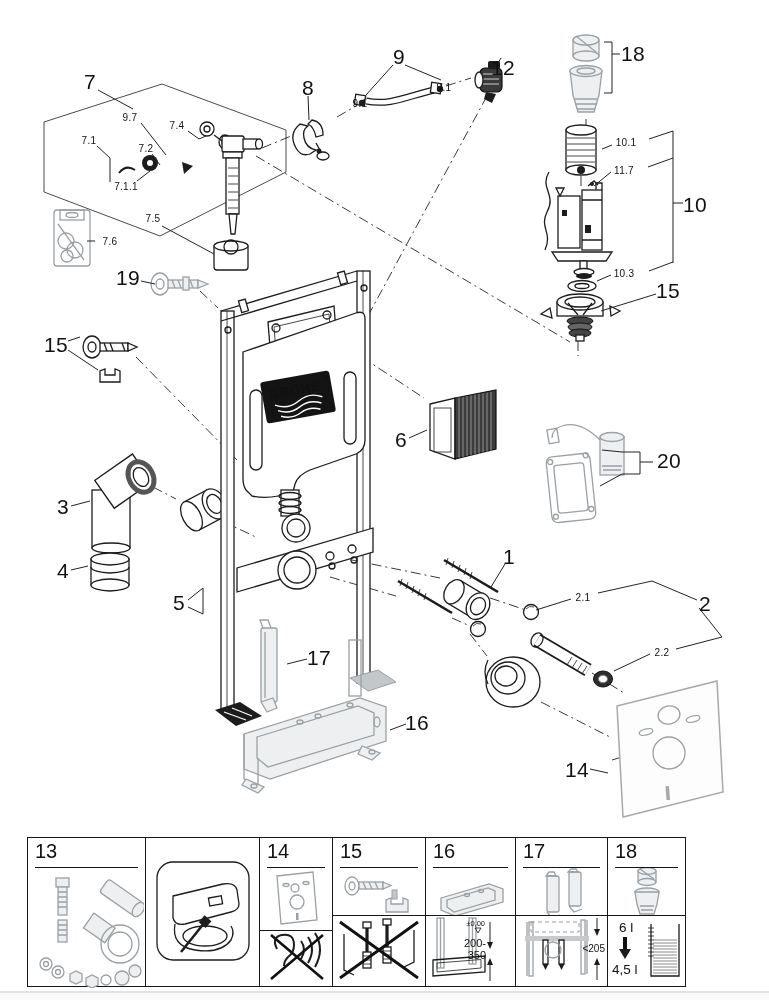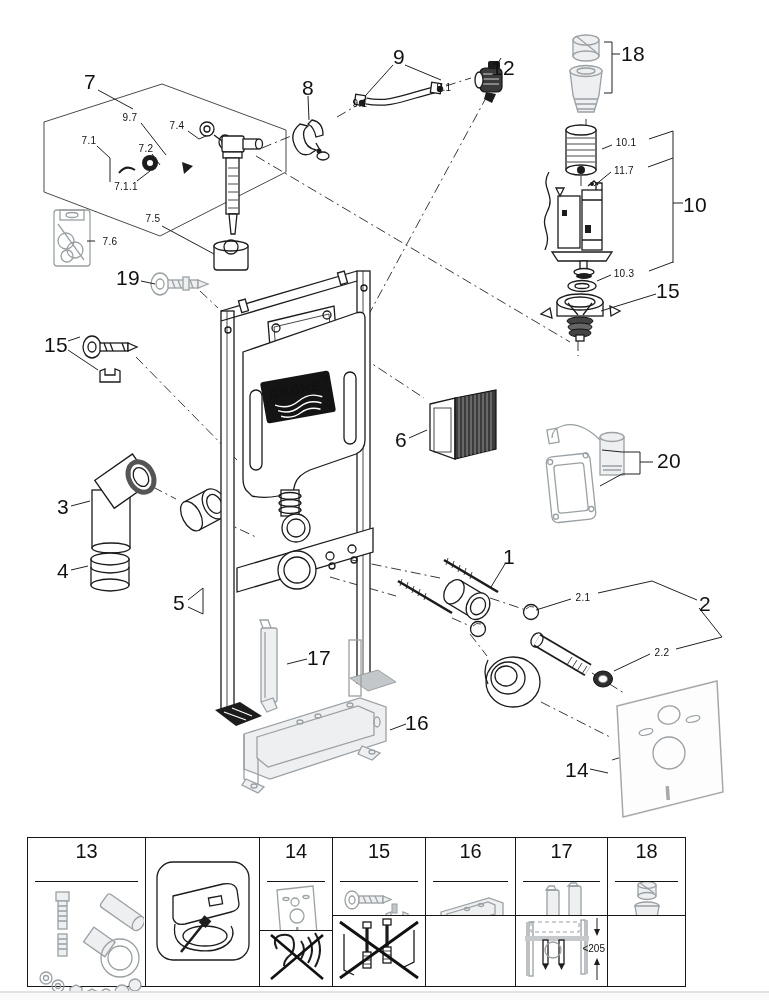--- a/index.html
+++ b/index.html
@@ -5,22 +5,22 @@
   html,body{margin:0;padding:0;background:#fff}
   .page{position:relative;width:769px;height:1000px;background:#fff;
         font-family:"Liberation Sans",sans-serif;color:#111;overflow:hidden}
   .co{position:absolute;transform:translate(-50%,-50%);font-size:10px;
       white-space:nowrap;letter-spacing:.3px}
   .co.lg{font-size:21px}
   .cell{position:absolute;top:837px;height:150px;border:1.4px solid #161616;
         box-sizing:border-box;background:#fff}
   .half{box-sizing:border-box;position:relative;overflow:hidden}
   .split{border-bottom:1.4px solid #161616}
-  .th{display:block;margin:2px 7px 0;text-align:center;font-size:20px;
-      line-height:22px;border-bottom:1.6px solid #141414;padding-bottom:19px}
+  .th{display:block;margin:2px 7px 0;text-align:left;font-size:20px;
+      line-height:22px;border-bottom:1.6px solid #141414;padding-bottom:5px}
   .icon-slot{display:block;margin:0 auto}
   .footer-rule{position:absolute;left:0;right:0;top:991px;height:2px;background:#e2e2e2}
   .footer-area{position:absolute;left:0;right:0;top:993px;bottom:0;background:#fafafa}
   svg .k{fill:#fff;stroke:#1c1c1c;stroke-width:1.3}
   svg .kn{fill:none;stroke:#1c1c1c;stroke-width:1.3}
   svg .kt{fill:none;stroke:#1c1c1c;stroke-width:.8}
   svg .kb{fill:none;stroke:#1c1c1c;stroke-width:2}
   svg .dk{fill:#1c1c1c;stroke:none}
   svg .g{fill:#edeff0;stroke:#9aa0a4;stroke-width:1.3}
   svg .gn{fill:none;stroke:#9aa0a4;stroke-width:1.3}
@@ -502,20 +502,37 @@
 <div class="cell" style="left:425px;width:91px">
   <div class="half split" style="height:77.6px">
     <span class="th">16</span>
     <svg class="icon-slot" width="87" height="50" viewBox="0 0 87 50">
       <path class="g" d="M14,30 L62,16 L76,21 L76,34 L28,48 L14,42 Z"></path>
       <path class="gn" d="M20,32 L61,20 L68,23 L68,32 L27,44 L20,39 Z"></path>
       <ellipse class="gn" cx="40" cy="27" rx="2.5" ry="1.5"></ellipse>
       <ellipse class="gn" cx="54" cy="23" rx="2.5" ry="1.5"></ellipse>
     </svg>
   </div>
+  <div class="half" style="height:68px">
+    <svg class="icon-slot" width="87" height="66" viewBox="0 0 87 66">
+      <rect class="gn" x="10" y="2" width="7" height="50"></rect>
+      <rect class="gn" x="42" y="2" width="7" height="46"></rect>
+      <path class="gn" d="M13.5,2 V52 M45.5,2 V48"></path>
+      <path class="kn" stroke-width="1.6" d="M6,44 L58,40 L58,56 L6,60 Z"></path>
+      <path class="kt" d="M10,47 L54,43.5 L54,52 L10,56 Z"></path>
+      <polygon class="dk" points="63,33 60,26 66,26"></polygon>
+      <path class="ld" d="M63,6 V26"></path>
+      <polygon class="dk" points="63,42 60,49 66,49"></polygon>
+      <path class="ld" d="M63,49 V65"></path>
+      <text x="58" y="10" font-size="7.5" text-anchor="end">±0,00</text>
+      <polygon points="48,12 54,12 51,17" fill="none" stroke="#111" stroke-width=".8"></polygon>
+      <text x="59" y="31" font-size="11" text-anchor="end">200-</text>
+      <text x="59" y="43" font-size="11" text-anchor="end">350</text>
+    </svg>
+  </div>
 </div>
 
 <div class="cell" style="left:515px;width:93px">
   <div class="half split" style="height:77.6px">
     <span class="th">17</span>
     <svg class="icon-slot" width="89" height="50" viewBox="0 0 89 50">
       <rect class="g" x="30" y="8" width="12" height="36" rx="2"></rect>
       <path class="gn" d="M32,4 l-3,4 h10 l-2,-4 z M30,44 l5,6 l8,-3"></path>
       <rect class="g" x="52" y="4" width="12" height="34" rx="2"></rect>
       <path class="gn" d="M54,1 l-3,3 h10 l-2,-3 z M52,38 l5,6 l8,-3"></path>
@@ -548,18 +565,29 @@
     <svg class="icon-slot" width="75" height="50" viewBox="0 0 75 50">
       <rect class="g" x="29" y="3" width="18" height="11"></rect>
       <ellipse class="g" cx="38" cy="3" rx="9" ry="3.5"></ellipse>
       <ellipse class="g" cx="38" cy="14" rx="9" ry="3.5"></ellipse>
       <path class="gn" d="M31,1 L45,11"></path>
       <ellipse class="g" cx="38" cy="24" rx="12" ry="4"></ellipse>
       <path class="g" d="M26,24 L28,36 L31,46 L45,46 L48,36 L50,24 Z"></path>
       <path class="gn" d="M31,38 h14 M32,42 h12"></path>
     </svg>
   </div>
+  <div class="half" style="height:68px">
+    <svg class="icon-slot" width="75" height="66" viewBox="0 0 75 66">
+      <text x="10" y="16" font-size="13.5">6 l</text>
+      <path d="M16,21 V33" stroke="#111" stroke-width="4"></path>
+      <polygon class="dk" points="10,33 22,33 16,43"></polygon>
+      <text x="3" y="58" font-size="13.5">4,5 l</text>
+      <path class="kn" stroke-width="1.6" d="M42,8 V60 H70 V8"></path>
+      <path class="kt" d="M39,12 h6 M39,16 h6 M39,20 h6 M39,24 h6 M39,28 h6 M39,32 h6 M39,36 h6 M39,40 h6"></path>
+      <path d="M44,24 h24 M44,27 h24 M44,30 h24 M44,33 h24 M44,36 h24 M44,39 h24 M44,42 h24 M44,45 h24 M44,48 h24 M44,51 h24 M44,54 h24 M44,57 h24" stroke="#8a8a8a" stroke-width="1"></path>
+    </svg>
+  </div>
 </div>
 
 <div class="footer-rule"></div>
 <div class="footer-area"></div>
 
 </div>
 
 </body></html>

